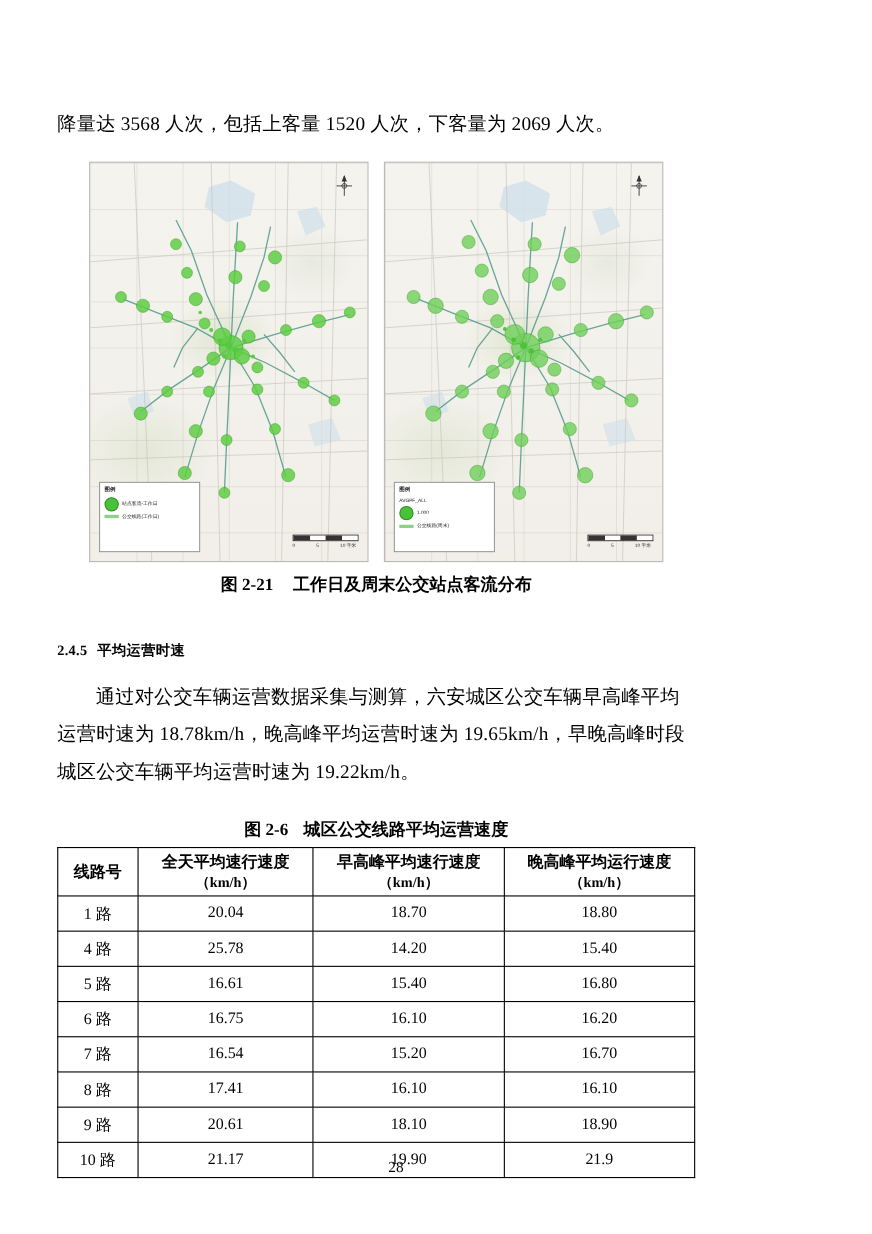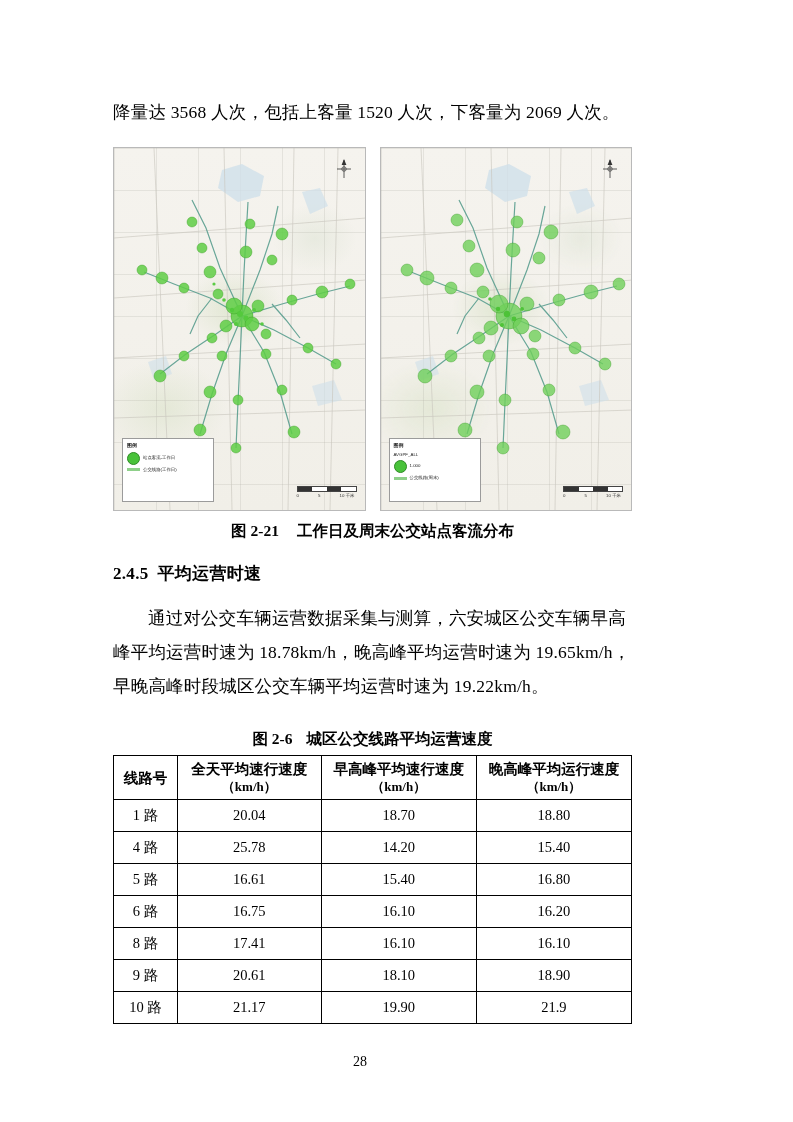--- a/index.html
+++ b/index.html
@@ -14,21 +14,21 @@
     font-family: "Liberation Serif", "DejaVu Serif", serif;
     color: #000000;
     overflow: hidden;
   }
   .page {
     position: absolute;
     left: 0; top: 0;
     width: 736px;
     height: 1122px;
     box-sizing: border-box;
-    padding: 95px 104px 0 113px;
+    padding: 95px 104px 0 52px;
   }
   .para {
     font-size: 17.5px;
     line-height: 34px;
     letter-spacing: 0.2px;
     margin: 0;
   }
   .para-indent {
     text-indent: 35px;
   }
@@ -120,23 +120,23 @@
     text-align: center;
     font-size: 15.5px;
     font-weight: bold;
     margin-top: 10px;
     font-family: "Liberation Serif", serif;
   }
   .figure-caption .sp { display: inline-block; width: 18px; }
 
   
   h3.section {
-    font-size: 17px;
+    font-size: 13px;
     font-weight: bold;
-    margin: 20px 0 0 0;
+    margin: 40px 0 0 0;
     letter-spacing: 0.3px;
   }
   h3.section .num { margin-right: 9px; }
 
   
   .table-caption {
     text-align: center;
     font-size: 15.5px;
     font-weight: bold;
     margin-top: 26px;
@@ -474,20 +474,26 @@
         <td class="c2">15.40</td>
         <td class="c3">16.80</td>
       </tr>
       <tr>
         <td class="c0">6 路</td>
         <td class="c1">16.75</td>
         <td class="c2">16.10</td>
         <td class="c3">16.20</td>
       </tr>
       <tr>
+        <td class="c0">7 路</td>
+        <td class="c1">16.54</td>
+        <td class="c2">15.20</td>
+        <td class="c3">16.70</td>
+      </tr>
+      <tr>
         <td class="c0">8 路</td>
         <td class="c1">17.41</td>
         <td class="c2">16.10</td>
         <td class="c3">16.10</td>
       </tr>
       <tr>
         <td class="c0">9 路</td>
         <td class="c1">20.61</td>
         <td class="c2">18.10</td>
         <td class="c3">18.90</td>

